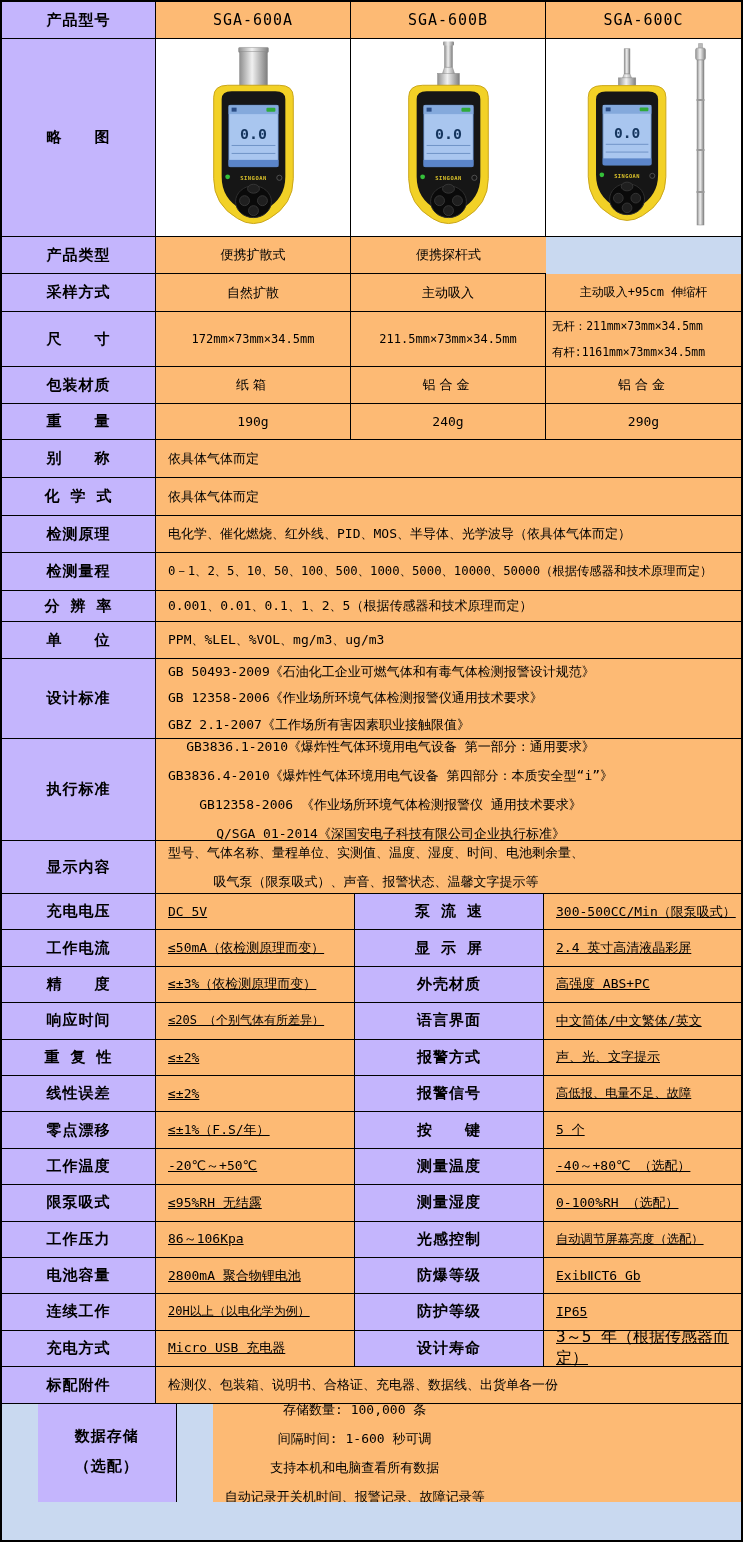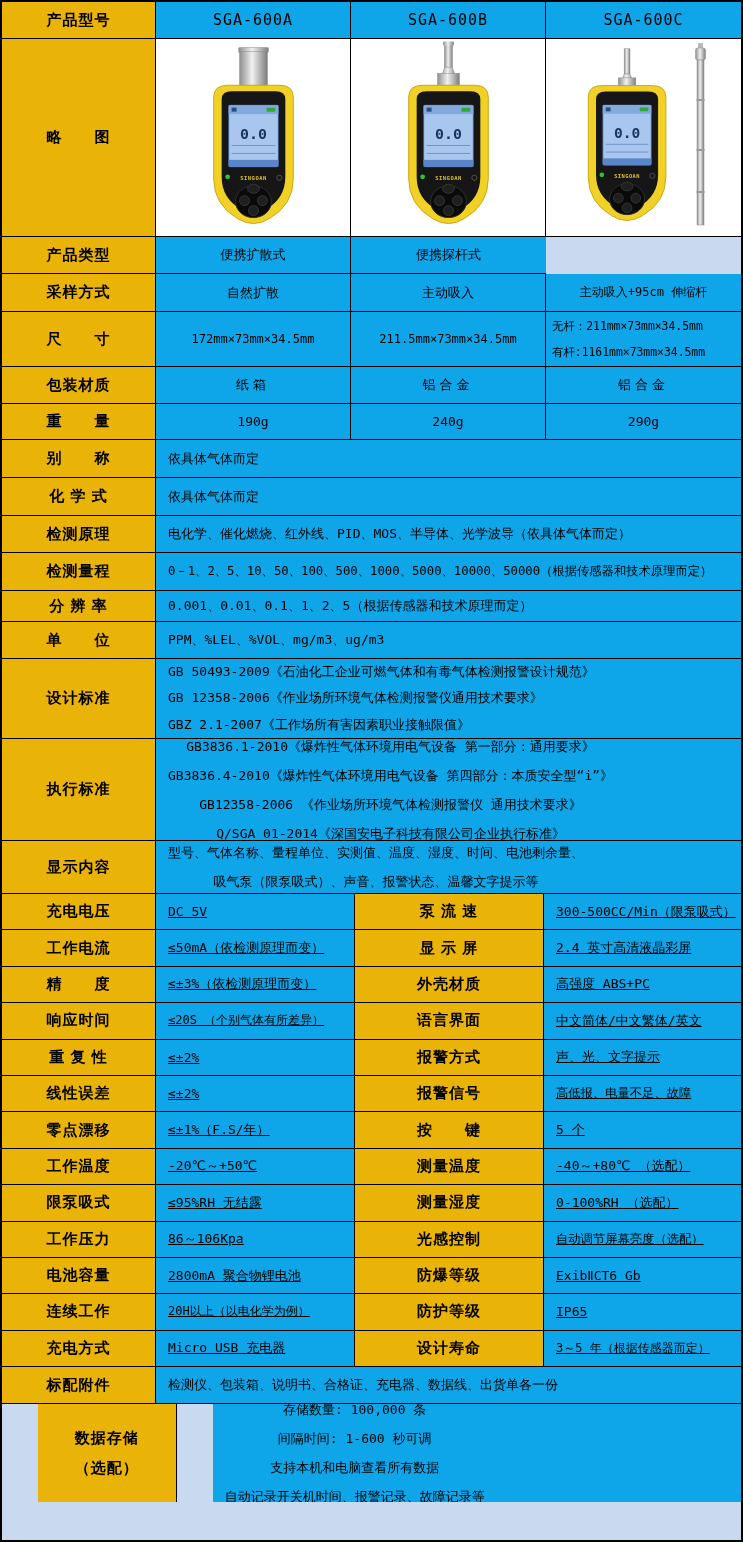--- a/index.html
+++ b/index.html
@@ -12,26 +12,26 @@
   .row{display:flex; flex:none;}
   .cell{
     box-sizing:border-box;
     border-right:1px solid #000; border-bottom:1px solid #000;
     display:flex; align-items:center; justify-content:center;
     overflow:hidden;
   }
   .row .cell:last-child{border-right:none;}
   .row:last-child .cell{border-bottom:none;margin-left:36px;}
   .lab{
-    width:154px; background:#eab308; font-weight:bold;
+    width:154px; background:#c4b5fd; font-weight:bold;
     font-size:15px; letter-spacing:1px; text-align:center;
-    font-family:Liberation Sans, sans-serif;
+    font-family:Liberation Mono, monospace;
   }
   .val{
-    background:#0ea5e9; font-size:13px;
+    background:#fdba74; font-size:13px;
     font-family:"DejaVu Sans Mono","DejaVu Sans",sans-serif;
   }
   .v3{width:195px; text-align:center;}
   .vfull{width:585px; justify-content:flex-start; text-align:left; padding-left:12px; padding-right:8px;}
   .v1{width:199px; justify-content:flex-start; text-align:left; padding-left:12px;text-decoration:underline;}
   .l2{width:189px;}
   .v2{width:197px; justify-content:flex-start; text-align:left; padding-left:12px;text-decoration:underline;}
   .ml{white-space:pre-line; line-height:29px;text-align:center;}
   .ml3{white-space:pre-line; line-height:26.5px;}
   .small{font-size:11.4px; justify-content:flex-start; text-align:left; padding-left:6px; white-space:pre-line; line-height:26px;}
@@ -304,21 +304,21 @@
   <div class="row" style="height:36.4px">
     <div class="cell lab">连续工作</div>
     <div class="cell val v1" style="font-size:12px">20H以上（以电化学为例）</div>
     <div class="cell lab l2">防护等级</div>
     <div class="cell val v2">IP65</div>
   </div>
   <div class="row" style="height:36.4px">
     <div class="cell lab">充电方式</div>
     <div class="cell val v1">Micro USB 充电器</div>
     <div class="cell lab l2">设计寿命</div>
-    <div class="cell val v2" style="font-size:12px">3～5 年（根据传感器而定）</div>
+    <div class="cell val v2" style="font-size:16px">3～5 年（根据传感器而定）</div>
   </div>
 
   <div class="row" style="height:37px">
     <div class="cell lab">标配附件</div>
     <div class="cell val vfull">检测仪、包装箱、说明书、合格证、充电器、数据线、出货单各一份</div>
   </div>
 
   <div class="row" style="height:98px">
     <div class="cell lab pre">数据存储
 （选配）</div>

